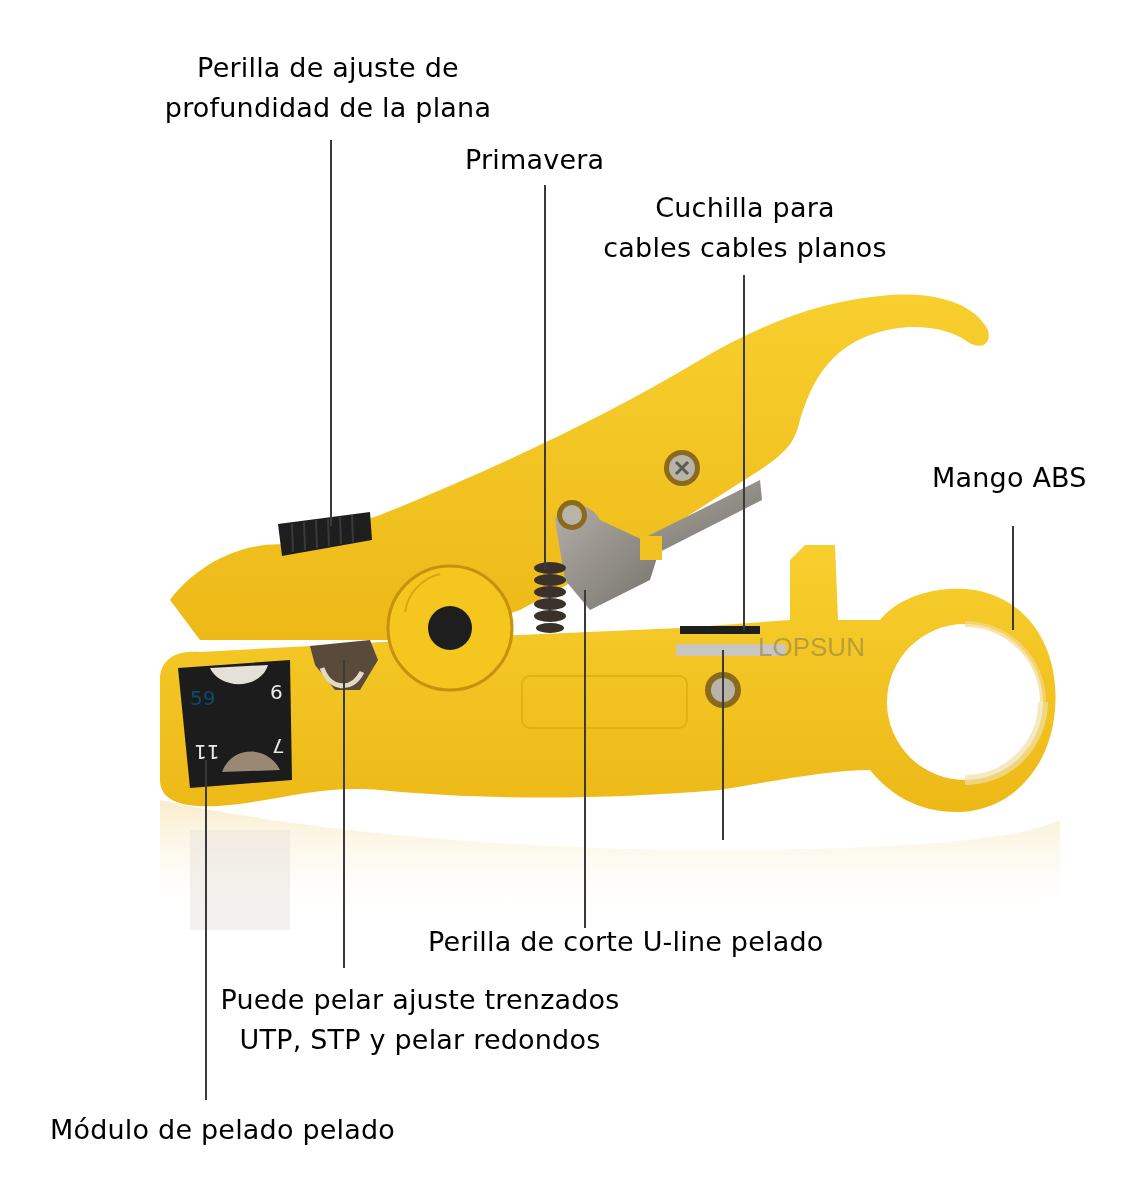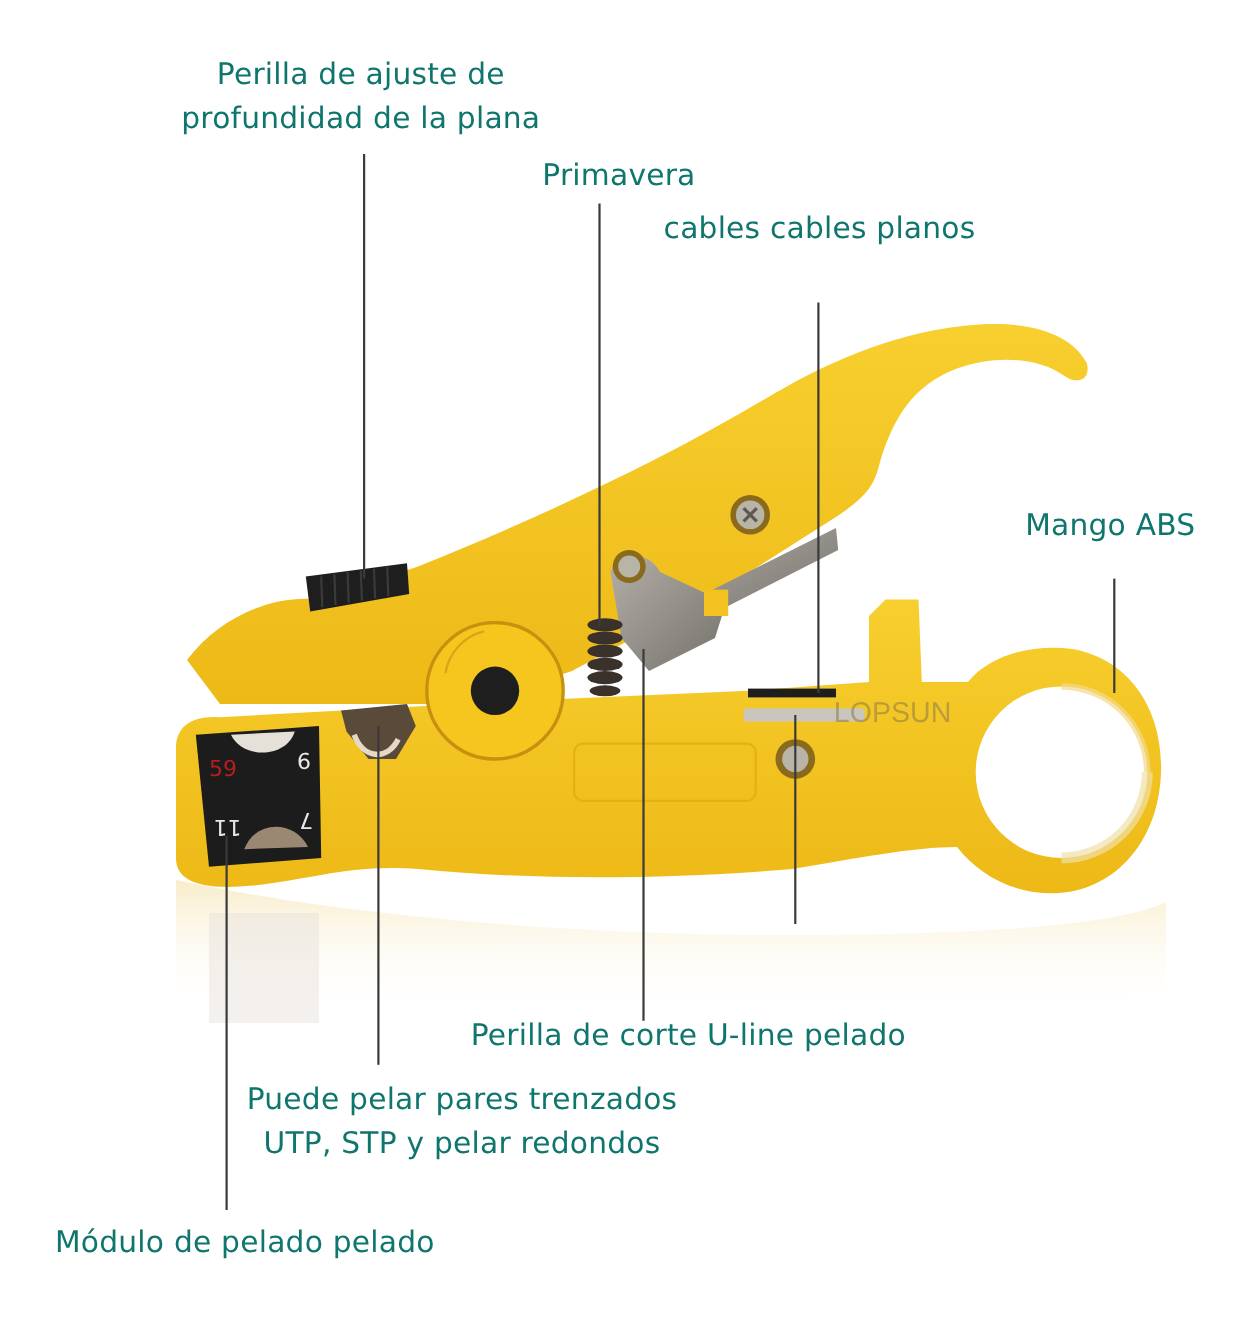--- a/index.html
+++ b/index.html
@@ -1,19 +1,19 @@
 <!DOCTYPE html>
 <html><head>
 <meta charset="utf-8">
 <style>
   html, body { margin: 0; padding: 0; background: #ffffff; }
   body { width: 1140px; height: 1200px; position: relative; overflow: hidden;
          font-family: "DejaVu Sans", "Liberation Sans", sans-serif; color: #2b2b2b; }
   .stage { position: absolute; left: 0; top: 0; width: 1140px; height: 1200px; }
-  .label { position: absolute; font-size: 27px; line-height: 40px; color: #0f766e;
+  .label { position: absolute; font-size: 27px; line-height: 40px; color: #000000;
            white-space: nowrap; letter-spacing: 0.2px; }
   .label.center { text-align: center; }
   .label .line { display: block; }
   .leader { position: absolute; width: 2px; background: #3a3a3a; }
   svg { position: absolute; left: 0; top: 0; }
 </style>
 </head>
 <body>
 
 <div class="stage">
@@ -147,58 +147,59 @@
       <path d="M322 668 C 330 690, 352 692, 362 672" stroke="#E4D8C6" stroke-width="5" fill="none"></path>
     </g>
 
     <g>
       <path d="M178 668 L 290 660 L 292 780 L 190 788 Z" fill="#1C1C1C"></path>
       <path d="M210 668 C 220 690, 260 690, 268 665 Z" fill="#E6E1D8"></path>
       <path d="M222 772 C 232 745, 268 745, 280 770 Z" fill="#9a8872"></path>
     </g>
   </svg>
 
-  <span style="position:absolute; left:190px; top:686px; font-size:20px; color:#b91c1c;">59</span>
+  <span style="position:absolute; left:190px; top:686px; font-size:20px; color:#0c4a6e;">59</span>
   <span style="position:absolute; left:270px; top:680px; font-size:20px; color:#E8E8E8;">6</span>
   <span style="position:absolute; left:194px; top:740px; font-size:20px; color:#E8E8E8; transform:rotate(180deg);">11</span>
   <span style="position:absolute; left:272px; top:734px; font-size:20px; color:#E8E8E8; transform:rotate(180deg);">7</span>
 
   <div class="leader" style="left:330px; top:140px; height:386px;"></div>
   <div class="leader" style="left:544px; top:185px; height:385px;"></div>
   <div class="leader" style="left:743px; top:275px; height:355px;"></div>
   <div class="leader" style="left:1012px; top:526px; height:104px;"></div>
   <div class="leader" style="left:722px; top:650px; height:190px;"></div>
   <div class="leader" style="left:584px; top:590px; height:338px;"></div>
   <div class="leader" style="left:343px; top:660px; height:308px;"></div>
   <div class="leader" style="left:205px; top:760px; height:340px;"></div>
 
   <div class="label center" style="left:148px; top:48px; width:360px;">
     <span class="line">Perilla de ajuste de</span>
     <span class="line">profundidad de la plana</span>
   </div>
 
-  <div class="label" style="left:465px; top:140px;margin-left:28px;">
+  <div class="label" style="left:465px; top:140px;">
     <span class="line">Primavera</span>
   </div>
 
   <div class="label center" style="left:590px; top:188px; width:310px;">
+    <span class="line">Cuchilla para</span>
     <span class="line">cables cables planos</span>
   </div>
 
   <div class="label" style="left:932px; top:458px;text-align:right;">
     <span class="line">Mango ABS</span>
   </div>
 
 
   <div class="label" style="left:428px; top:922px;">
     <span class="line">Perilla de corte U-line pelado</span>
   </div>
 
   <div class="label center" style="left:210px; top:980px; width:420px;">
-    <span class="line">Puede pelar pares trenzados</span>
+    <span class="line">Puede pelar ajuste trenzados</span>
     <span class="line">UTP, STP y pelar redondos</span>
   </div>
 
   <div class="label" style="left:50px; top:1110px;">
     <span class="line">Módulo de pelado pelado</span>
   </div>
 
 </div>
 
 </body></html>

